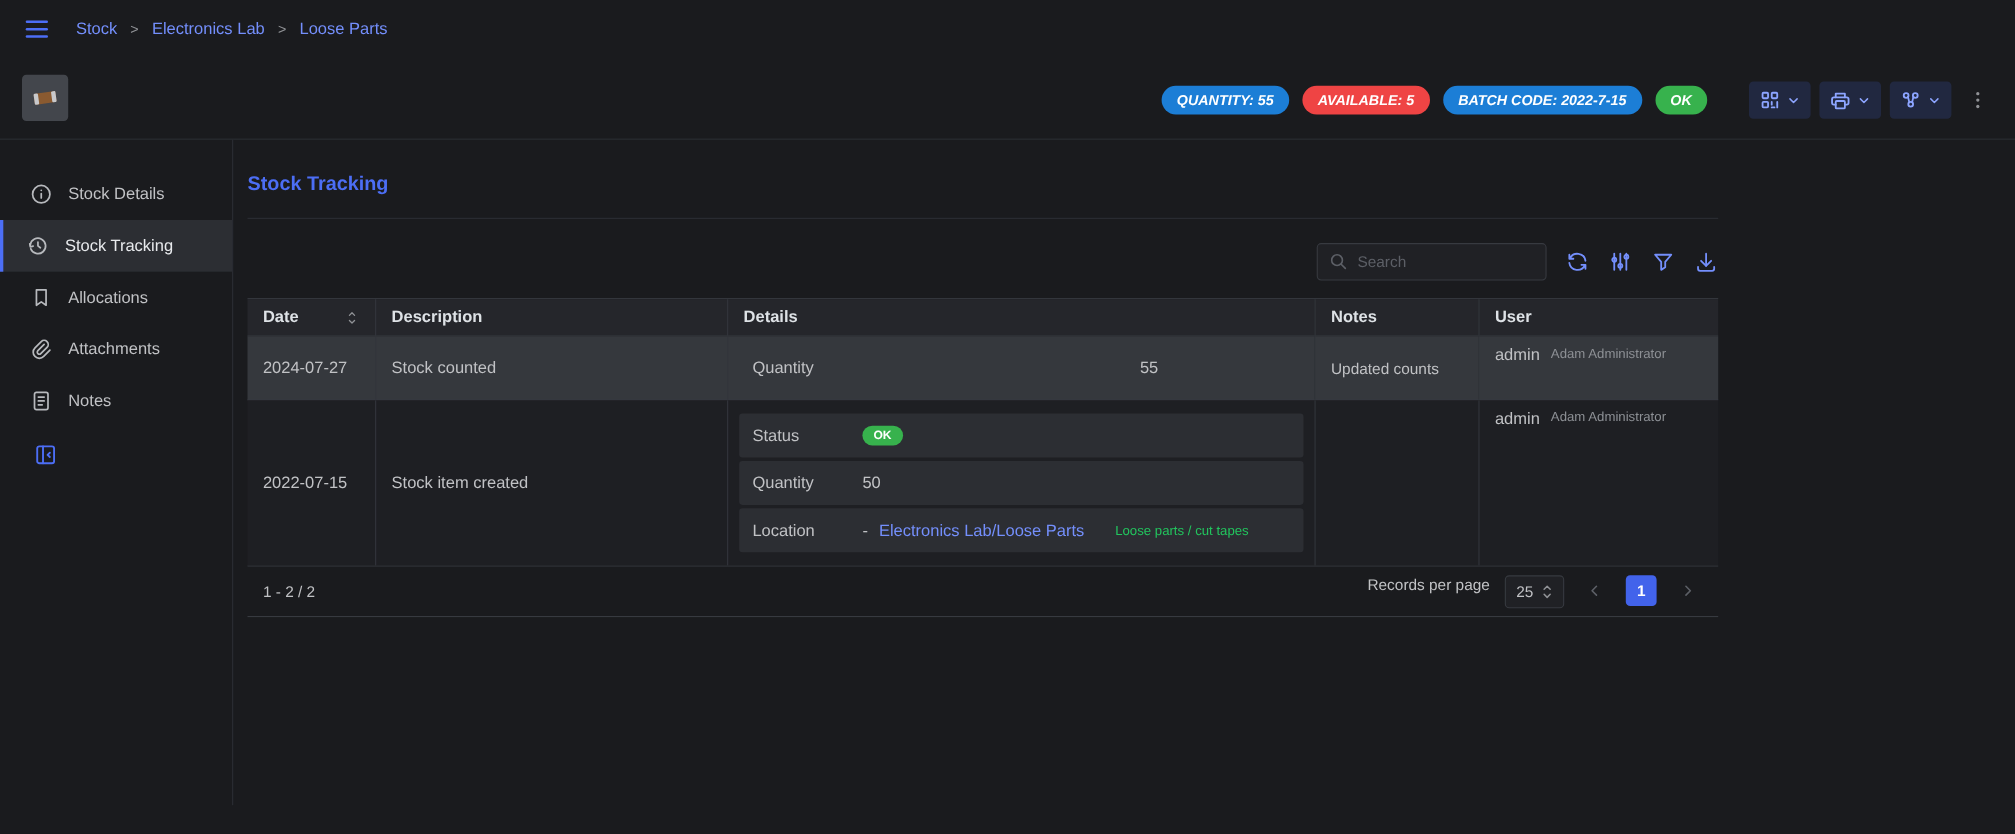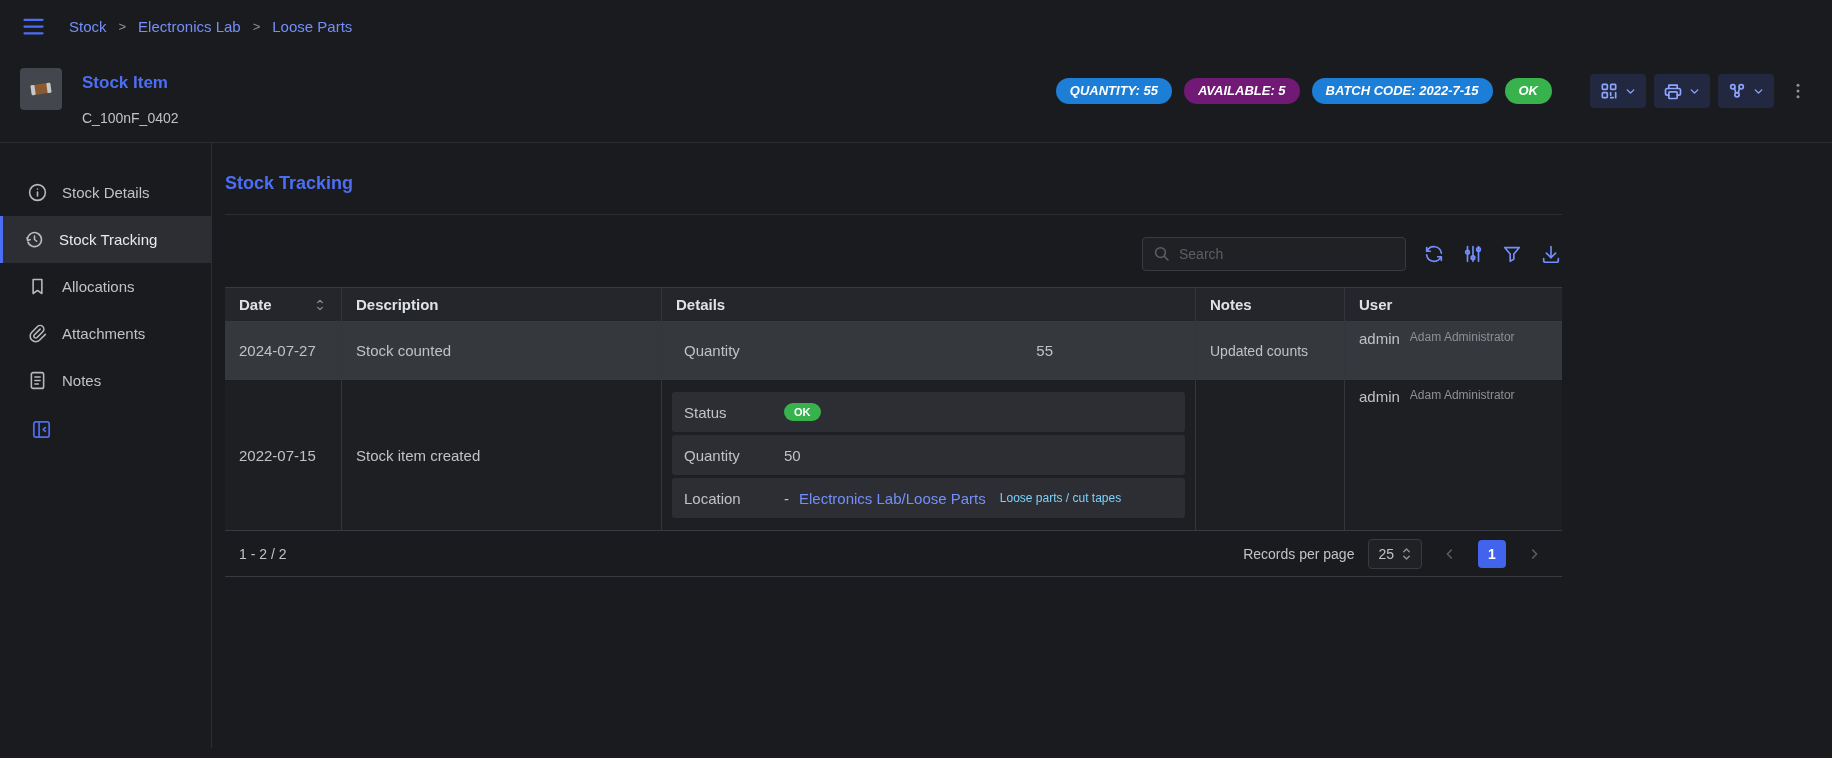--- a/index.html
+++ b/index.html
@@ -22,21 +22,21 @@
 
   
   .page-header { display: flex; align-items: flex-start; padding: 16px 24px 16px 20px; }
   .thumb { width: 42px; height: 42px; border-radius: 4px; background: #43464c; display: flex; align-items: center; justify-content: center; overflow: hidden; }
   .title-block { margin-left: 20px; }
   .page-title { color: #4c6ef5; font-size: 17px; font-weight: bold; margin-top: 5px; }
   .page-subtitle { font-size: 14px; color: #c1c2c5; margin-top: 17px; }
   .header-right { margin-left: auto; display: flex; align-items: center; gap: 12px; margin-top: 6px; }
   .badge { height: 26px; line-height: 26px; padding: 0 14px; border-radius: 13px; font-size: 13px; font-weight: bold; color: #fff; white-space: nowrap; font-style: italic; }
   .badge.blue { background: #1c7ed6; }
-  .badge.orange { background: #701a75; }
+  .badge.orange { background: #ef4444; }
   .badge.green { background: #37b24d; }
   .action-group { display: flex; align-items: center; gap: 8px; margin-left: 26px; }
   .action-btn { display: flex; align-items: center; gap: 5px; height: 34px; padding: 0 9px; border: none; border-radius: 4px; background: rgba(76,110,245,0.16); color: #8da5ff; cursor: pointer; }
   .dots-btn { background: none; border: none; color: #909296; cursor: pointer; margin-left: 6px; }
 
   .header-divider { height: 1px; background: #2c2e33; }
 
   
   .content { display: flex; height: 605px; }
   .sidebar { width: 212px; border-right: 1px solid #2c2e33; padding-top: 26px; flex: none; }
@@ -45,21 +45,21 @@
   .side-item.active { background: #2c2e33; border-left-color: #4c6ef5; padding-left: 21px; color: #e8eaed; }
   .collapse-row { margin: 14px 0 0 30px; }
   .collapse-btn { background: none; border: none; color: #4c6ef5; cursor: pointer; }
 
   .main { flex: 1; max-width: 1350px; padding-left: 13px; }
   .section-title { color: #4c6ef5; font-size: 18px; font-weight: bold; margin: 30px 0 0 0; }
   .section-divider { border-bottom: 1px solid #2c2e33; margin-top: 20px; }
 
   
   .toolbar { display: flex; justify-content: flex-end; align-items: center; gap: 17px; margin: 22px 0 16px 0; }
-  .search-box { width: 264px; height: 34px; border: 1px solid #373a40; border-radius: 4px; background: #202125; display: flex; align-items: center; gap: 8px; padding: 0 10px; }
+  .search-box { width: 209px; height: 34px; border: 1px solid #373a40; border-radius: 4px; background: #202125; display: flex; align-items: center; gap: 8px; padding: 0 10px; }
   .search-box .sg { color: #5c5f66; }
   .search-box input { flex: 1; background: transparent; border: none; outline: none; color: #c1c2c5; font-size: 14px; font-family: inherit; }
   .search-box input::placeholder { color: #5c5f66; }
   .tool-btn { background: none; border: none; color: #748ffc; cursor: pointer; padding: 0; }
 
   
   .table { border-top: 1px solid #373a40; border-bottom: 1px solid #373a40; width: 1337px; }
   .tgrid { display: grid; grid-template-columns: 116px 320px 534px 149px 1fr; }
   .th { background: #25262b; padding: 8px 14px; font-size: 15px; font-weight: bold; color: #dee2e6; border-bottom: 1px solid #373a40; display: flex; align-items: center; }
   .th + .th, .cell + .cell { border-left: 1px solid #33363c; }
@@ -74,26 +74,26 @@
   .notes-text { font-size: 14px; }
   .user-cell { gap: 10px; align-items: flex-start; }
   .user-cell .uname { font-size: 15px; color: #c1c2c5; }
   .user-cell .ufull { font-size: 12px; color: #8d9095; }
 
   .detail-box { display: flex; align-items: center; background: #2c2e33; height: 40px; margin: 3px 10px; padding: 0 12px; border-radius: 3px; }
   .detail-box .dk { width: 100px; font-size: 15px; color: #c1c2c5; flex: none; }
   .mini-badge { background: #37b24d; color: #fff; font-size: 11px; font-weight: bold; padding: 3px 10px; border-radius: 10px; }
   .loc-dash { margin-right: 10px; color: #c1c2c5; }
   .loc-link { color: #748ffc; text-decoration: none; font-size: 15px; cursor: pointer; }
-  .loc-extra { font-size: 12px; color: #7dd3fc; margin-left: 14px; }
+  .loc-extra { font-size: 12px; color: #22c55e; margin-left: 28px; }
 
   
   .tfooter { border-top: 1px solid #373a40; display: flex; align-items: center; padding: 8px 14px; height: 46px; }
   .range-text { font-size: 14px; color: #c1c2c5; text-align: center; }
-  .foot-right { margin-left: auto; display: flex; align-items: center; gap: 14px; }
+  .foot-right { margin-left: auto; display: flex; align-items: flex-start; gap: 14px; }
   .rpp-label { font-size: 14px; color: #c1c2c5; }
   .page-size { display: flex; align-items: center; gap: 7px; height: 30px; padding: 0 9px; border: 1px solid #373a40; border-radius: 4px; background: #202125; color: #c1c2c5; font-size: 14px; cursor: pointer; }
   .stepper { color: #909296; }
   .pg-btn { width: 28px; height: 28px; border: none; border-radius: 4px; background: transparent; color: #5c5f66; display: flex; align-items: center; justify-content: center; cursor: pointer; }
   .pg-btn.current { background: #4263eb; color: #fff; font-size: 14px; font-weight: bold; }
 </style>
 </head>
 <body>
 
 <div class="topbar">
@@ -113,24 +113,20 @@
   </nav>
 </div>
 
 <div class="page-header">
   <div class="thumb">
     <svg width="34" height="34" viewBox="0 0 34 34">
       <rect x="7" y="12" width="20" height="10" rx="1.5" fill="#8a5a30" transform="rotate(-8 17 17)"></rect>
       <rect x="7" y="12" width="4" height="10" rx="1" fill="#c8c9cc" transform="rotate(-8 17 17)"></rect>
       <rect x="23" y="12" width="4" height="10" rx="1" fill="#c8c9cc" transform="rotate(-8 17 17)"></rect>
     </svg>
-  </div>
-  <div class="title-block">
-    <div class="page-title">Stock Item</div>
-    <div class="page-subtitle">C_100nF_0402</div>
   </div>
   <div class="header-right">
     <span class="badge blue">QUANTITY: 55</span>
     <span class="badge orange">AVAILABLE: 5</span>
     <span class="badge blue">BATCH CODE: 2022-7-15</span>
     <span class="badge green">OK</span>
     <div class="action-group">
       <button class="action-btn">
         <span>
           <svg width="20" height="20" viewBox="0 0 24 24" fill="none" stroke="currentColor" stroke-width="2" stroke-linecap="round" stroke-linejoin="round">

